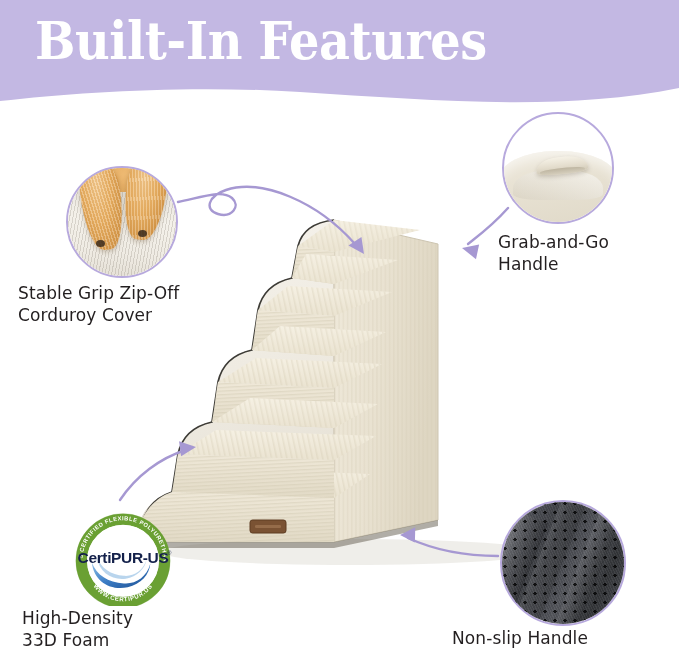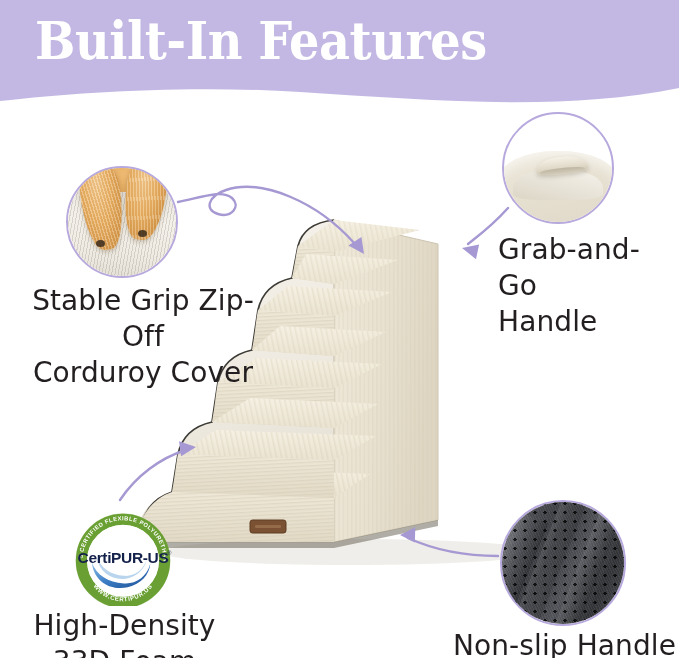--- a/index.html
+++ b/index.html
@@ -25,26 +25,26 @@
     white-space:nowrap;
     transform:scaleX(0.92);
     transform-origin:left top;
   }
 
   
   .label {
     position:absolute;
     font-family:"DejaVu Sans", sans-serif;
     color:#231f20;
-    font-size:28px;
+    font-size:17px;
     line-height:1.28;
     letter-spacing:0.1px;
     white-space:pre-line;
   }
-  .label.center { text-align:center; }
+  .label.center { }
   .label.left   { text-align:left; }
 
   #label-cover   { left:18px;  top:283px; width:250px; }
   #label-handle  { left:498px; top:232px; width:180px; }
   #label-foam    { left:22px;  top:608px; width:205px; }
   #label-nonslip { left:452px; top:628px; width:225px; }
 
   
   .inset {
     position:absolute;

